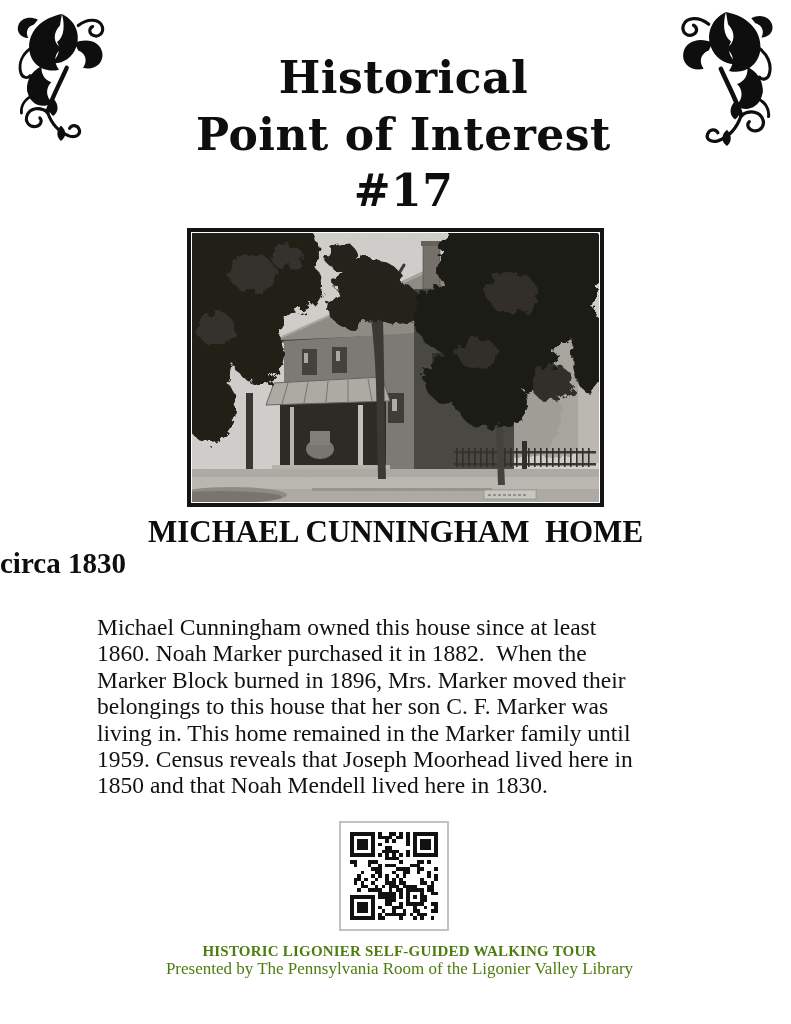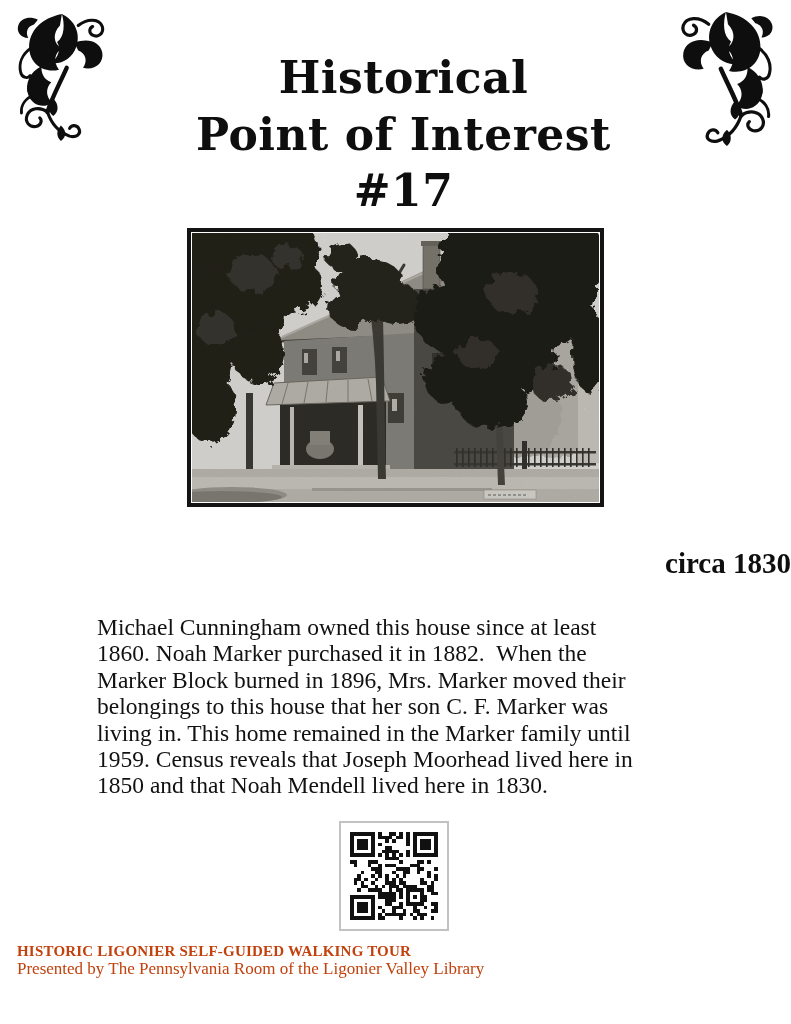--- a/index.html
+++ b/index.html
@@ -22,33 +22,33 @@
   
   .photo-frame{position:absolute;left:187px;top:228px;margin:0;
                border:4px solid #141414;padding:1px;background:#ffffff;}
   .photo-frame svg{display:block;}
 
   
   .home-name{position:absolute;left:0;right:0;top:515px;margin:0;
              font-size:31px;line-height:33px;font-weight:bold;text-align:center;
              white-space:pre-wrap;color:#0e0e0e;}
   .circa{position:absolute;left:0;right:0;top:548px;margin:0;
-         font-size:29px;line-height:31px;font-weight:bold;text-align:right;color:#0e0e0e;}
+         font-size:29px;line-height:31px;font-weight:bold;text-align:left;color:#0e0e0e;}
 
   
   .body-text{position:absolute;left:93px;top:610px;width:680px;margin:4px;
              font-size:23.5px;line-height:26.4px;white-space:pre-wrap;color:#111111;}
 
   
   .qr-box{position:absolute;left:339px;top:821px;border:2px solid #c2c2c2;
           padding:9px;background:#ffffff;}
   .qr-box svg{display:block;}
 
   
-  .footer{position:absolute;left:17px;right:0;top:942px;color:#c2410c;}
+  .footer{position:absolute;left:8px;right:0;top:942px;text-align:center;color:#4d7c0f;}
   .footer-line1{font-weight:bold;font-size:15px;line-height:18px;letter-spacing:0.2px;}
   .footer-line2{font-size:17px;line-height:18.5px;}
   .footer-line3{font-size:16.5px;line-height:18.5px;}
 </style>
 </head>
 <body>
 
 <svg width="0" height="0" style="position:absolute">
   <defs>
     <g id="orn" fill="#0e0e0e">
@@ -236,20 +236,21 @@
           <ellipse cx="320" cy="60" rx="26" ry="20"></ellipse>
             <ellipse cx="285" cy="120" rx="20" ry="16"></ellipse>
           <ellipse cx="360" cy="150" rx="22" ry="18"></ellipse>
         </g>
       </g>
 
       <rect x="0" y="0" width="407" height="269" filter="url(#grainF)" opacity="0.15"></rect>
     </svg>
   </figure>
 
+  <h2 class="home-name">MICHAEL CUNNINGHAM  HOME</h2>
   <h3 class="circa">circa 1830</h3>
 
   <p class="body-text">Michael Cunningham owned this house since at least
 1860. Noah Marker purchased it in 1882.  When the
 Marker Block burned in 1896, Mrs. Marker moved their
 belongings to this house that her son C. F. Marker was
 living in. This home remained in the Marker family until
 1959. Census reveals that Joseph Moorhead lived here in
 1850 and that Noah Mendell lived here in 1830.</p>
 

